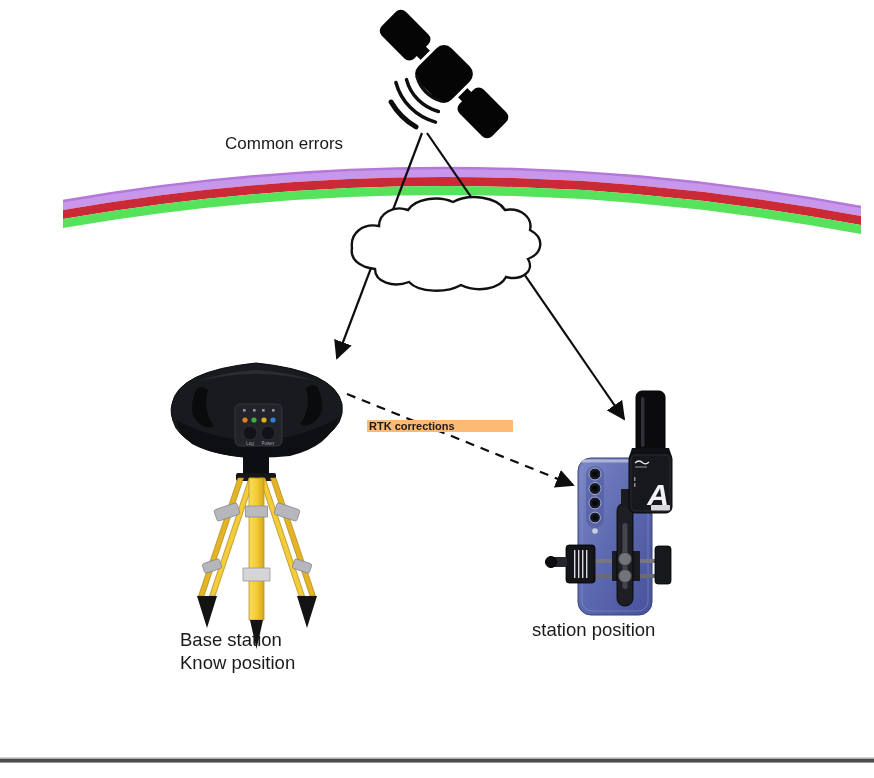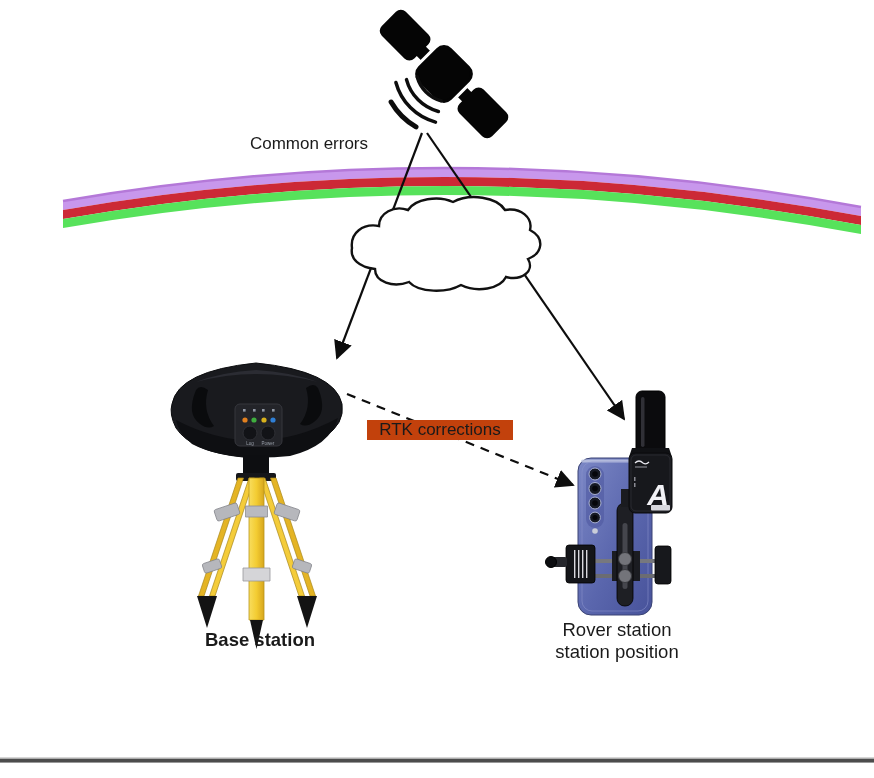--- a/index.html
+++ b/index.html
@@ -1,24 +1,24 @@
 <!DOCTYPE html>
 <html><head>
 <meta charset="utf-8">
 <style>
   html,body{margin:0;padding:0;background:#ffffff;}
   .stage{
     position:relative;width:874px;height:778px;background:#ffffff;overflow:hidden;
     font-family:"Liberation Sans",sans-serif;color:#1a1a1a;
   }
   .stage svg{position:absolute;left:0;top:0;}
-  .lbl{position:absolute;text-align:center;color:#1a1a1a;}
+  .lbl{position:absolute;text-align:left;color:#1a1a1a;}
   .lbl-common{left:225px;top:134px;width:168px;font-size:17px;}
-  .lbl-rtk{left:367px;top:420px;width:146px;font-size:17px;background:#c2410c;box-sizing:border-box;padding:0 2px;}
-  .lbl-base{left:180px;top:629px;width:160px;font-size:18.5px;line-height:22.5px;font-weight:bold;}
+  .lbl-rtk{left:367px;top:420px;width:146px;font-size:11px;background:#fdba74;box-sizing:border-box;padding:0 2px;font-weight:bold;}
+  .lbl-base{left:180px;top:629px;width:160px;font-size:18.5px;line-height:22.5px;}
   .lbl-rover{left:532px;top:619px;width:170px;font-size:18.5px;line-height:22px;}
 </style>
 </head>
 <body>
 
 <div class="stage">
 
   <svg width="874" height="778" viewBox="0 0 874 778">
     <defs>
       <marker id="arrow" viewBox="0 0 10 10" refX="9" refY="5" markerWidth="8.5" markerHeight="8.5" orient="auto-start-reverse">
@@ -177,18 +177,18 @@
     <g>
       <rect x="0" y="757.5" width="874" height="5.5" fill="#adadad"></rect>
       <rect x="0" y="759" width="874" height="3.2" fill="#4c4c4c"></rect>
     </g>
   </svg>
 
   <div class="lbl lbl-common">Common errors</div>
   <div class="lbl lbl-rtk">RTK corrections</div>
   <div class="lbl lbl-base">
     <div>Base station</div>
+    <div>Know position</div>
   </div>
   <div class="lbl lbl-rover">
-    <div>Rover station</div>
     <div>station position</div>
   </div>
 </div>
 
 </body></html>

